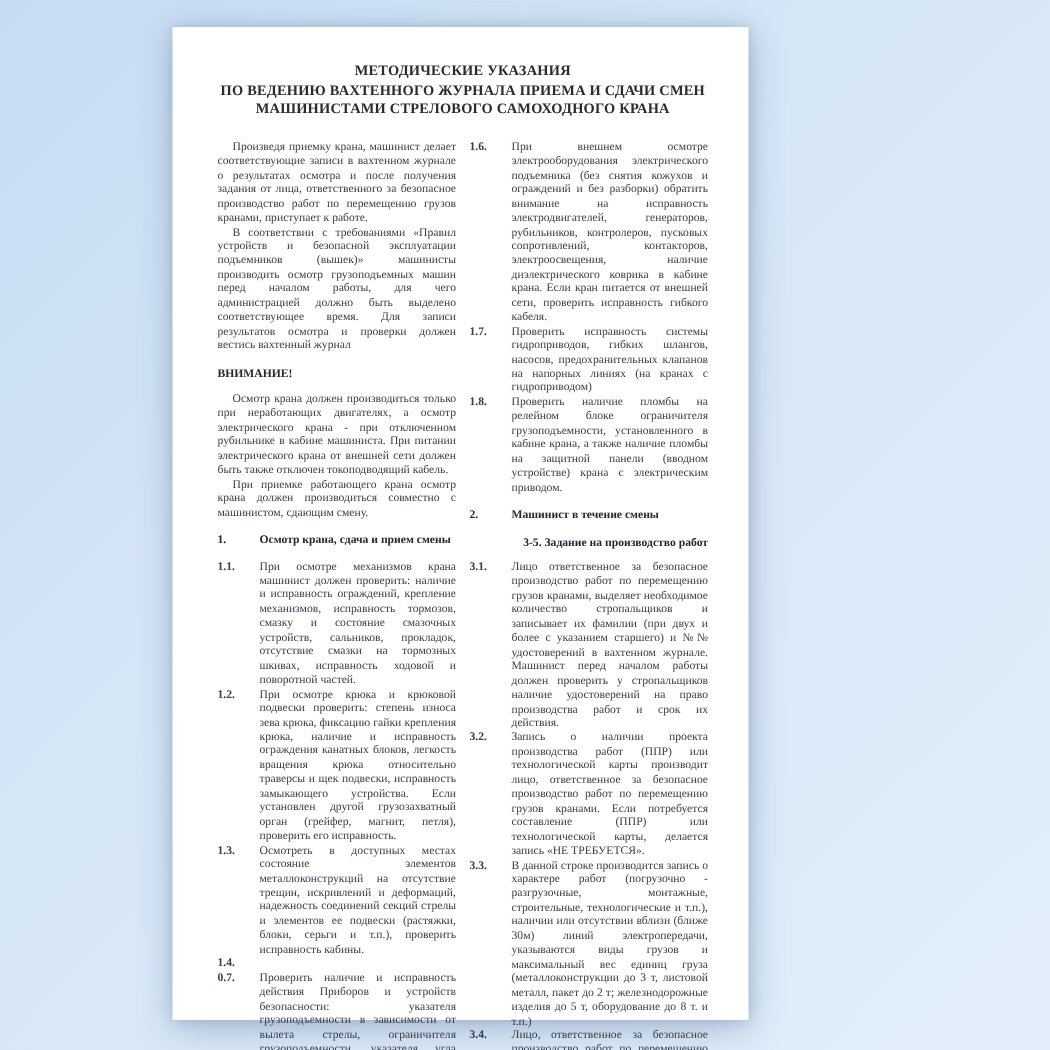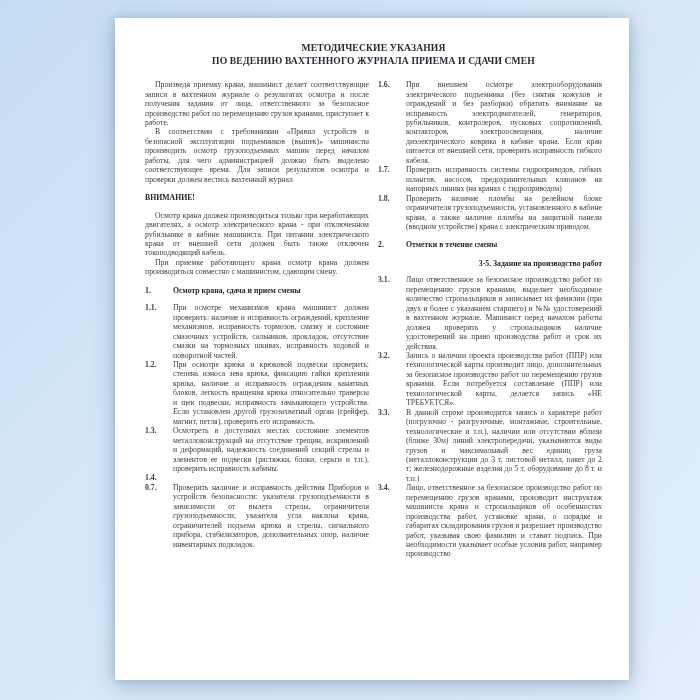--- a/index.html
+++ b/index.html
@@ -1,21 +1,21 @@
 <!DOCTYPE html>
 <html><head>
 <meta charset="utf-8">
 <style>
   html,body{margin:0;padding:0;}
   .stage{
     position:relative;width:700px;height:700px;overflow:hidden;
     background:linear-gradient(135deg,#c6dcf2 0%,#d5e6f7 40%,#e2eefb 100%);
   }
   .doc-page{
-    position:absolute;left:115px;top:18px;width:514px;height:662px;
+    position:absolute;left:115px;top:18px;width:384px;height:662px;
     background:#ffffff;box-sizing:border-box;
     padding:24px 27px 16px 30px;
     box-shadow:0 5px 22px rgba(96,128,164,.48),0 0 7px rgba(96,128,164,.28);
     font-family:"Liberation Serif","DejaVu Serif",serif;
     color:#3a3d45;
   }
   .doc-title{
     text-align:center;font-weight:bold;font-size:9.6px;line-height:12.6px;
     color:#292a33;letter-spacing:.15px;margin-bottom:13px;
   }
@@ -32,20 +32,21 @@
 </style>
 </head>
 <body>
 
 <div class="stage">
   <div class="doc-page" lang="ru">
 
     <div class="doc-title">
       <div>МЕТОДИЧЕСКИЕ УКАЗАНИЯ</div>
       <div>ПО ВЕДЕНИЮ ВАХТЕННОГО ЖУРНАЛА ПРИЕМА И СДАЧИ СМЕН</div>
+      <div>МАШИНИСТАМИ СТРЕЛОВОГО САМОХОДНОГО КРАНА</div>
     </div>
 
     <div class="columns">
 
       <div class="col">
         <p class="para">Произведя приемку крана, машинист делает соответствующие записи в вахтенном журнале о результатах осмотра и после получения задания от лица, ответственного за безопасное производство работ по перемещению грузов кранами, приступает к работе.</p>
         <p class="para">В соответствии с требованиями «Правил устройств и безопасной эксплуатации подъемников (вышек)» машинисты производить осмотр грузоподъемных машин перед началом работы, для чего администрацией должно быть выделено соответствующее время. Для записи результатов осмотра и проверки должен вестись вахтенный журнал</p>
 
         <div class="center-head">ВНИМАНИЕ!</div>
         <p class="para">Осмотр крана должен производиться только при неработающих двигателях, а осмотр электрического крана - при отключенном рубильнике в кабине машиниста. При питании электрического крана от внешней сети должен быть также отключен токоподводящий кабель.</p>
@@ -86,32 +87,32 @@
           <span class="num">1.7.</span>
           <div class="itext">Проверить исправность системы гидроприводов, гибких шлангов, насосов, предохранительных клапанов на напорных линиях (на кранах с гидроприводом)</div>
         </div>
         <div class="item">
           <span class="num">1.8.</span>
           <div class="itext">Проверить наличие пломбы на релейном блоке ограничителя грузоподъемности, установленного в кабине крана, а также наличие пломбы на защитной панели (вводном устройстве) крана с электрическим приводом.</div>
         </div>
 
         <div class="sec-head">
           <span class="num">2.</span>
-          <span>Отметки в течение смены</span>
+          <span>Машинист в течение смены</span>
         </div>
 
         <div class="sec-head-block">3-5. Задание на производство работ</div>
 
         <div class="item">
           <span class="num">3.1.</span>
           <div class="itext">Лицо ответственное за безопасное производство работ по перемещению грузов кранами, выделяет необходимое количество стропальщиков и записывает их фамилии (при двух и более с указанием старшего) и №№ удостоверений в вахтенном журнале. Машинист перед началом работы должен проверить у стропальщиков наличие удостоверений на право производства работ и срок их действия.</div>
         </div>
         <div class="item">
           <span class="num">3.2.</span>
-          <div class="itext">Запись о наличии проекта производства работ (ППР) или технологической карты производит лицо, дополнительных за безопасное производство работ по перемещению грузов кранами. Если потребуется составление (ППР) или технологической карты, делается запись «НЕ ТРЕБУЕТСЯ».</div>
+          <div class="itext">Запись о наличии проекта производства работ (ППР) или технологической карты производит лицо, ответственное за безопасное производство работ по перемещению грузов кранами. Если потребуется составление (ППР) или технологической карты, делается запись «НЕ ТРЕБУЕТСЯ».</div>
         </div>
         <div class="item">
           <span class="num">3.3.</span>
           <div class="itext">В данной строке производится запись о характере работ (погрузочно - разгрузочные, монтажные, строительные, технологические и т.п.), наличии или отсутствии вблизи (ближе 30м) линий электропередачи, указываются виды грузов и максимальный вес единиц груза (металлоконструкции до 3 т, листовой металл, пакет до 2 т; железнодорожные изделия до 5 т, оборудование до 8 т. и т.п.)</div>
         </div>
         <div class="item">
           <span class="num">3.4.</span>
           <div class="itext">Лицо, ответственное за безопасное производство работ по перемещению грузов кранами, производит инструктаж машиниста крана и стропальщиков об особенностях производства работ, установке крана, о порядке и габаритах складирования грузов и разрешает производство работ, указывая свою фамилию и ставит подпись. При необходимости указывает особые условия работ, например производство</div>
         </div>
       </div>

